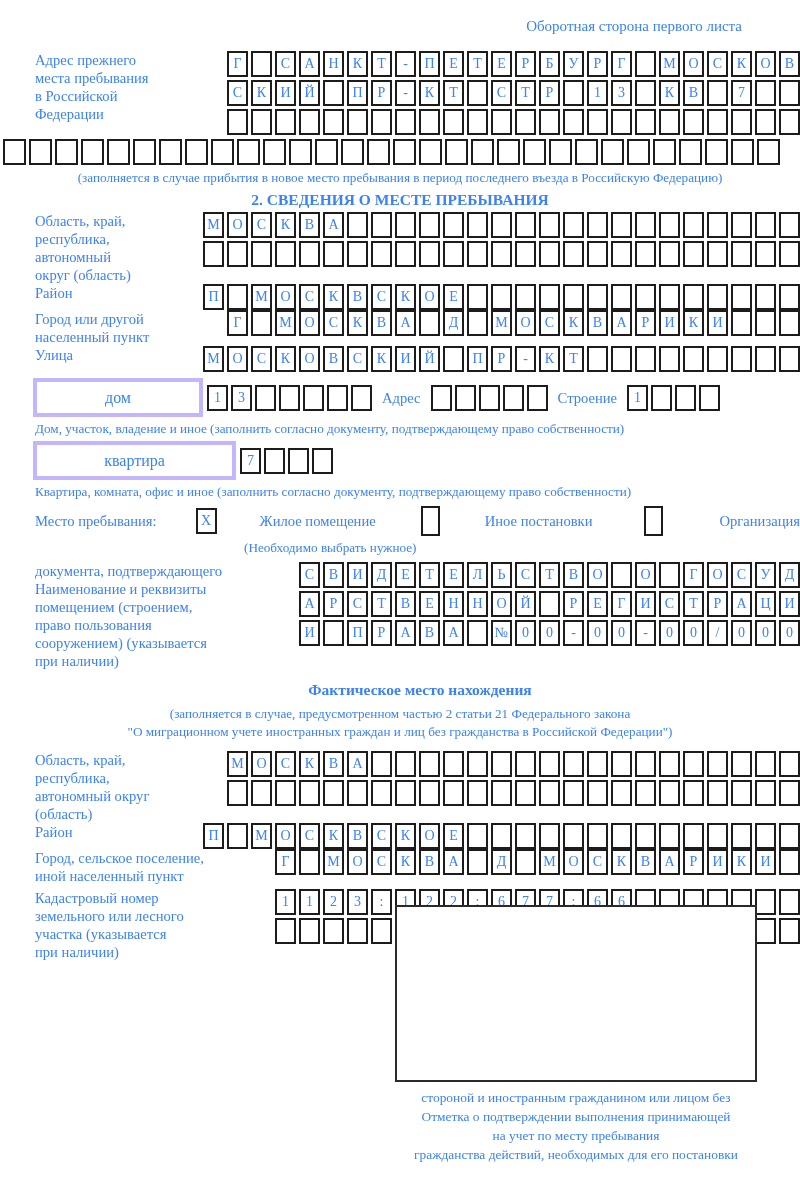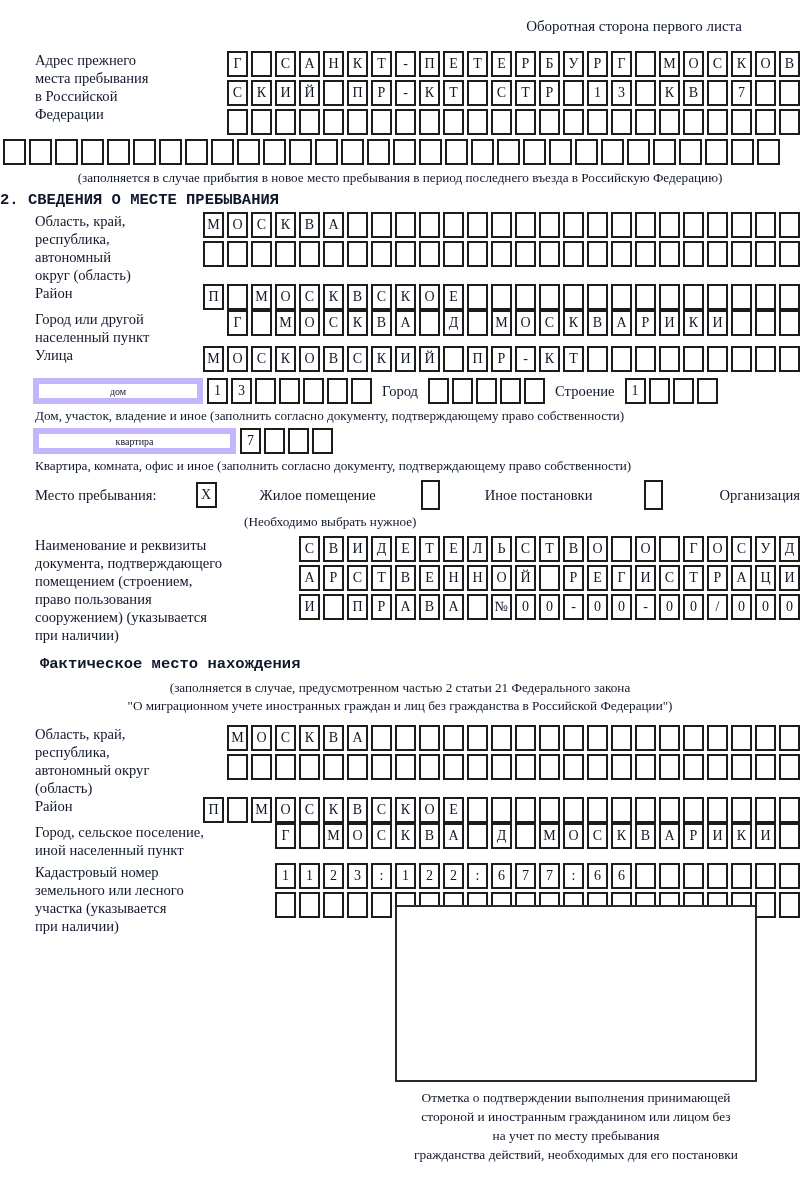--- a/index.html
+++ b/index.html
@@ -1,19 +1,19 @@
 <!DOCTYPE html>
 <html><head>
 <meta charset="utf-8">
 <style>
   * { margin:0; padding:0; box-sizing:border-box; }
   html,body { background:#ffffff; }
   .page {
     width:800px; height:1180px; background:#fff; position:relative;
-    font-family:"Liberation Serif","DejaVu Serif",serif; color:#0f172a;
+    font-family:"Liberation Serif","DejaVu Serif",serif; color:#3b82f6;
     overflow:hidden;
   }
   .header-note { padding-top:18px; padding-right:58px; text-align:right; font-size:15px; }
   .flex { display:flex; align-items:flex-start; }
   .label { font-size:14.6px; line-height:18px; }
   .lbl-line { white-space:nowrap; }
   .w143 { width:143px; flex:none; }
   .w118 { width:118px; flex:none; }
   .w126 { width:126px; flex:none; }
   .w149 { width:149px; flex:none; }
@@ -25,24 +25,24 @@
   .cellcol .cells:last-child { margin-bottom:0; }
   .cells { display:flex; gap:3px; }
   .cell {
     width:21px; height:26px; flex:none; border:2px solid #1c1c1c;
     display:inline-flex; align-items:center; justify-content:center;
     font-size:14px; background:#fff;
   }
   .cells.wide .cell { width:23px; }
   .caption { font-size:13.2px; line-height:18px; }
   .center { text-align:center; }
-  .title { font-weight:bold; font-size:15.5px; text-align:left;font-family:Liberation Mono, monospace; }
+  .title { font-weight:bold; font-size:15.5px; text-align:center; }
   .inline-box {
-    border:6px solid #c4b5fd; height:26px; display:inline-flex;
-    align-items:center; justify-content:center; font-size:10px; flex:none; background:#fff;
+    border:4px solid #c4b5fd; height:39px; display:inline-flex;
+    align-items:center; justify-content:center; font-size:16px; flex:none; background:#fff;
   }
   .dom-box { width:170px; }
   .kv-box { width:203px; }
   .sep-label { font-size:14.6px; line-height:26px; padding:0 10px; white-space:nowrap; }
   .stay-row { display:flex; align-items:center; font-size:14.6px; }
   .stay-row .cell { margin:0; }
   .mark-area { position:absolute; left:395px; top:905px; width:362px; }
   .mark-box { width:362px; height:177px; border:2px solid #2a2a2a; background:#fff; }
   .mark-caption { margin-top:6px; width:362px; text-align:center; font-size:13.4px; line-height:19px; }
 </style>
@@ -341,21 +341,21 @@
     <div class="inline-box dom-box">дом</div>
     <div class="cells" style="margin-left:4px;">
         <span class="cell">1</span>
         <span class="cell">3</span>
         <span class="cell"></span>
         <span class="cell"></span>
         <span class="cell"></span>
         <span class="cell"></span>
         <span class="cell"></span>
       </div>
-    <div class="sep-label">Город</div>
+    <div class="sep-label">Адрес</div>
     <div class="cells">
         <span class="cell"></span>
         <span class="cell"></span>
         <span class="cell"></span>
         <span class="cell"></span>
         <span class="cell"></span>
       </div>
     <div class="sep-label">Строение</div>
     <div class="cells">
         <span class="cell">1</span>
@@ -383,22 +383,22 @@
     <span style="margin-left:12px;">Жилое помещение</span>
     <span class="cell" style="margin-left:14px; width:19px; height:30px;"></span>
     <span style="margin-left:14px;">Иное постановки</span>
     <span class="cell" style="margin-left:20px; width:19px; height:30px;"></span>
     <span style="margin-left:26px;">Организация</span>
   </div>
   <div class="caption" style="margin:3px 0 0 244px;">(Необходимо выбрать нужное)</div>
 
   <div class="flex ml35" style="margin-top:5px;">
     <div class="label w210">
+      <div class="lbl-line">документа, подтверждающего</div>
       <div class="lbl-line">Наименование и реквизиты</div>
-      <div class="lbl-line">документа, подтверждающего</div>
       <div class="lbl-line">помещением (строением,</div>
       <div class="lbl-line">право пользования</div>
       <div class="lbl-line">сооружением) (указывается</div>
       <div class="lbl-line">при наличии)</div>
     </div>
     <div class="cellcol">
       <div class="cells">
           <span class="cell">С</span>
           <span class="cell">В</span>
           <span class="cell">И</span>
@@ -654,20 +654,20 @@
           <span class="cell"></span>
           <span class="cell"></span>
           <span class="cell"></span>
         </div>
     </div>
   </div>
 
   <div class="mark-area">
     <div class="mark-box"></div>
     <div class="mark-caption">
+      <div>стороной и иностранным гражданином или лицом без</div>
       <div>Отметка о подтверждении выполнения принимающей</div>
-      <div>стороной и иностранным гражданином или лицом без</div>
       <div>на учет по месту пребывания</div>
       <div>гражданства действий, необходимых для его постановки</div>
     </div>
   </div>
 
 </div>
 
 </body></html>

